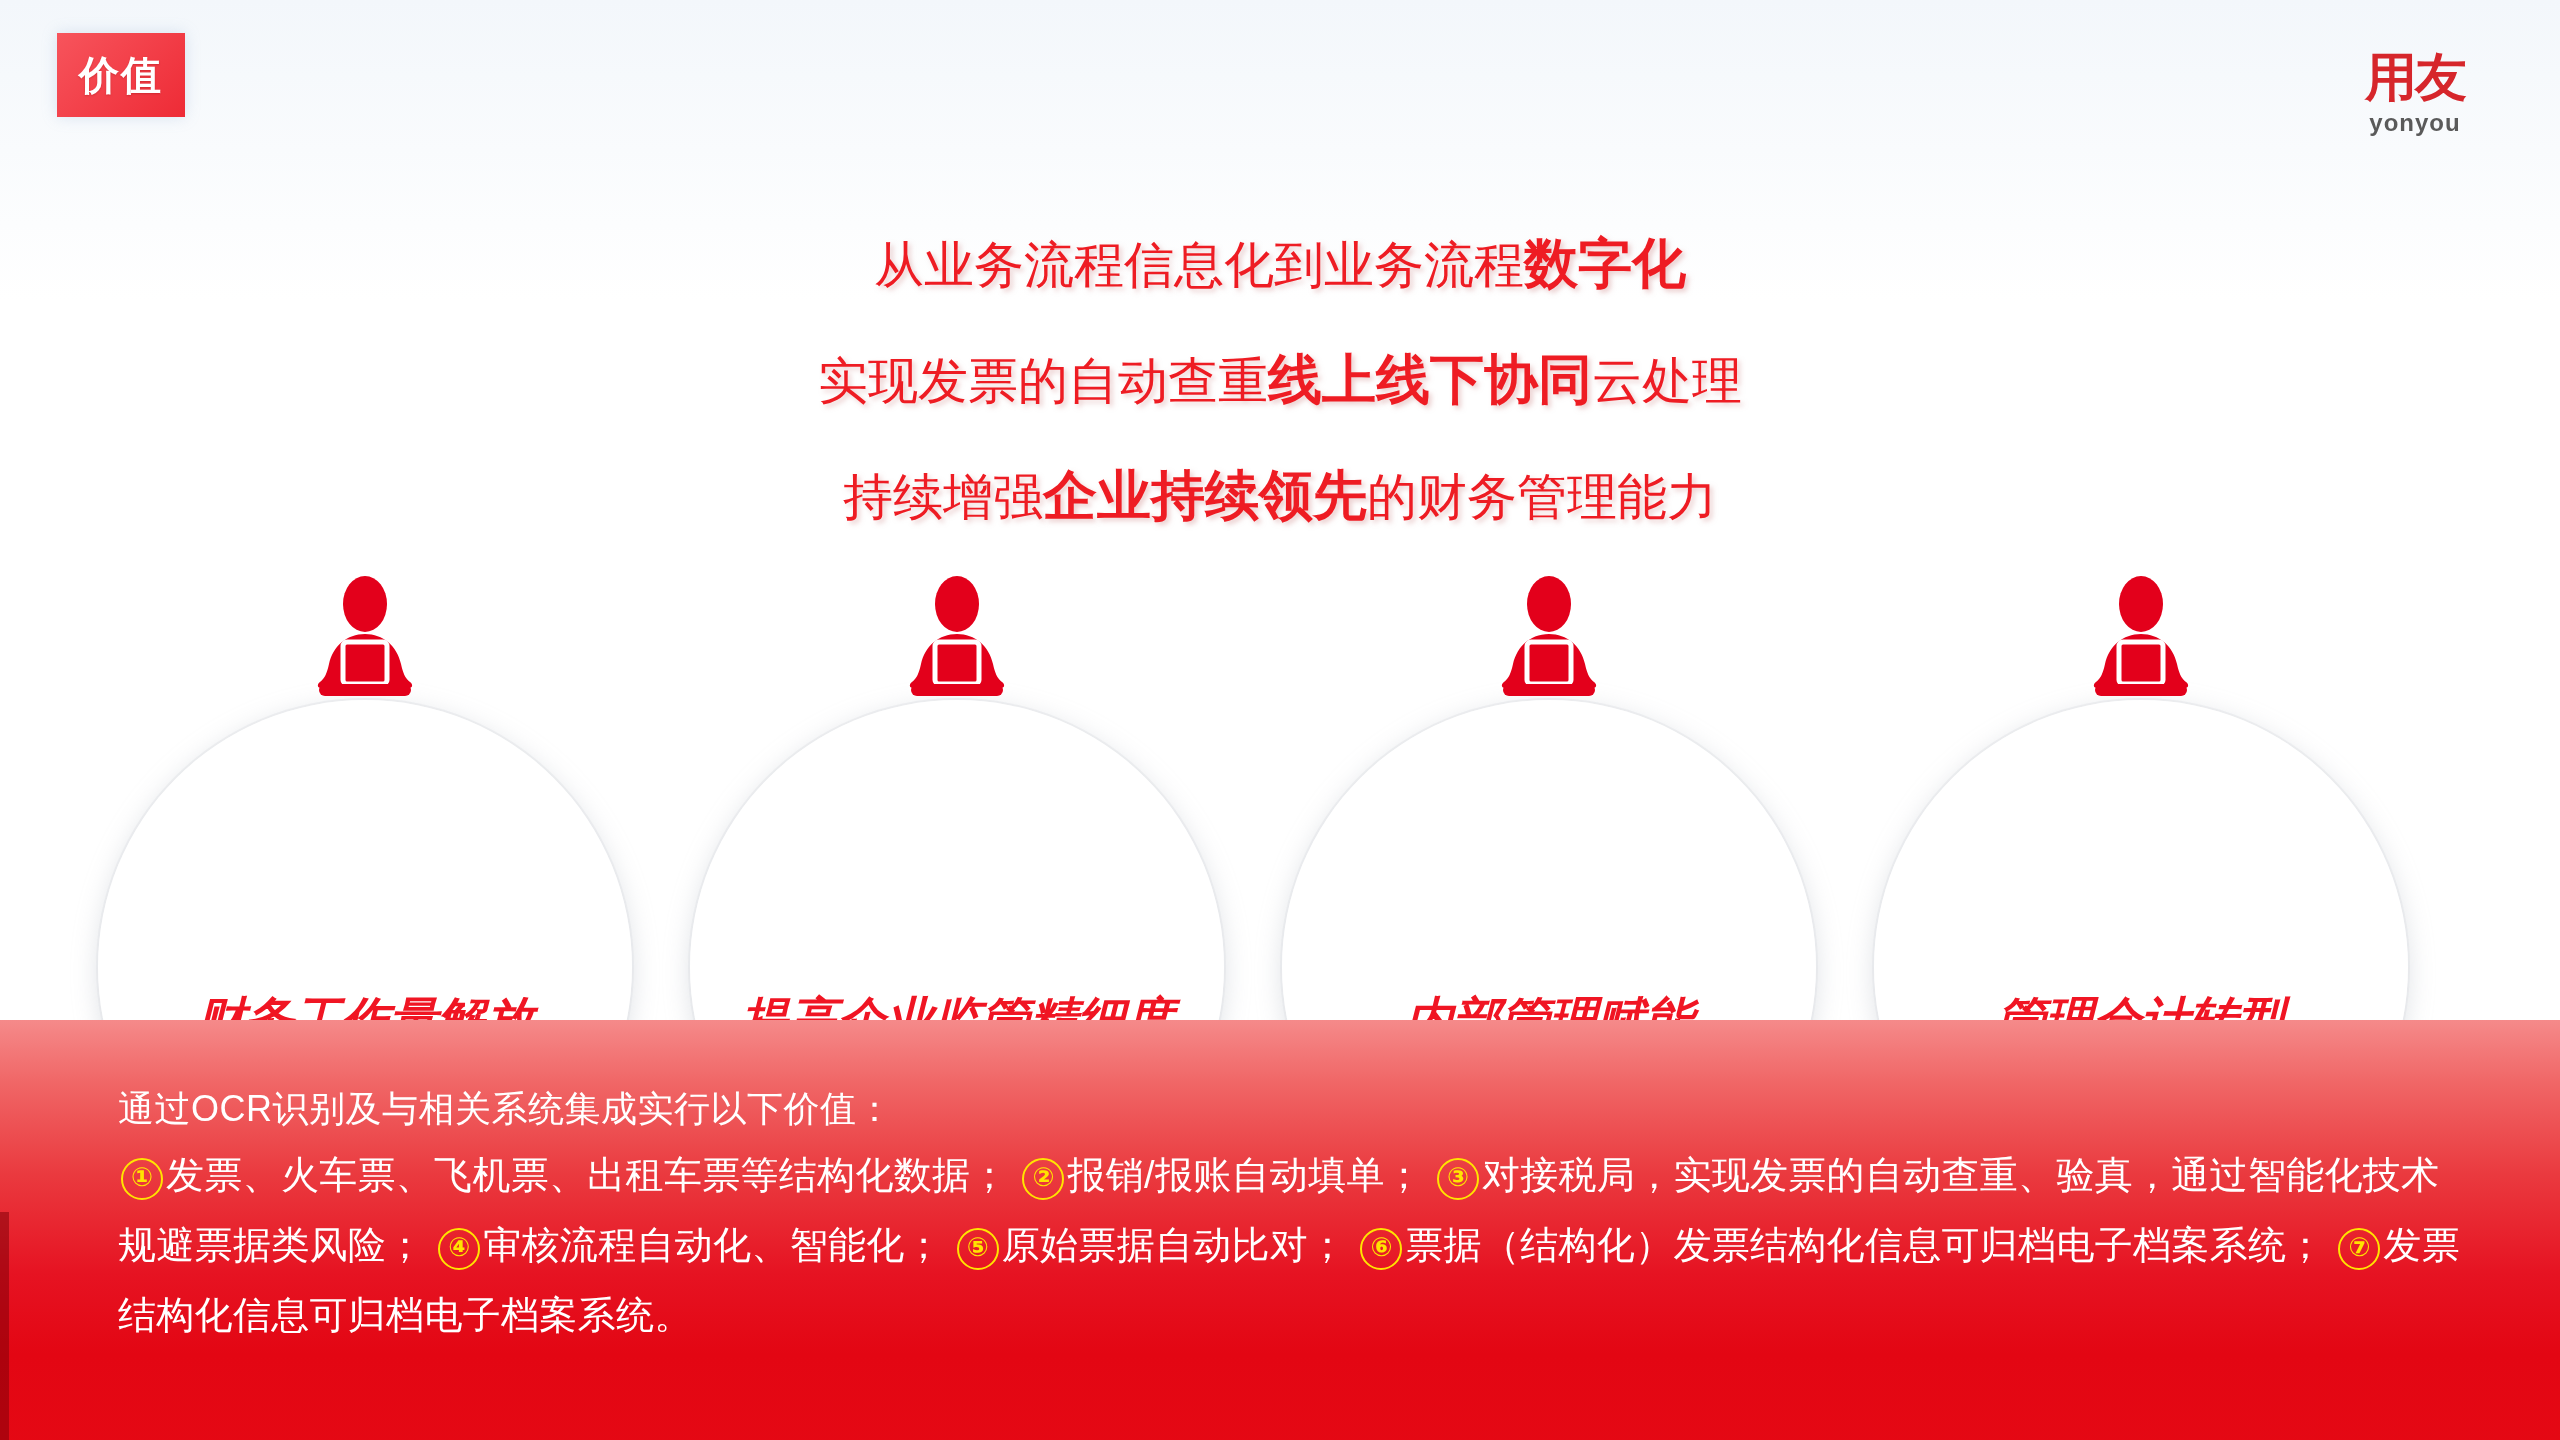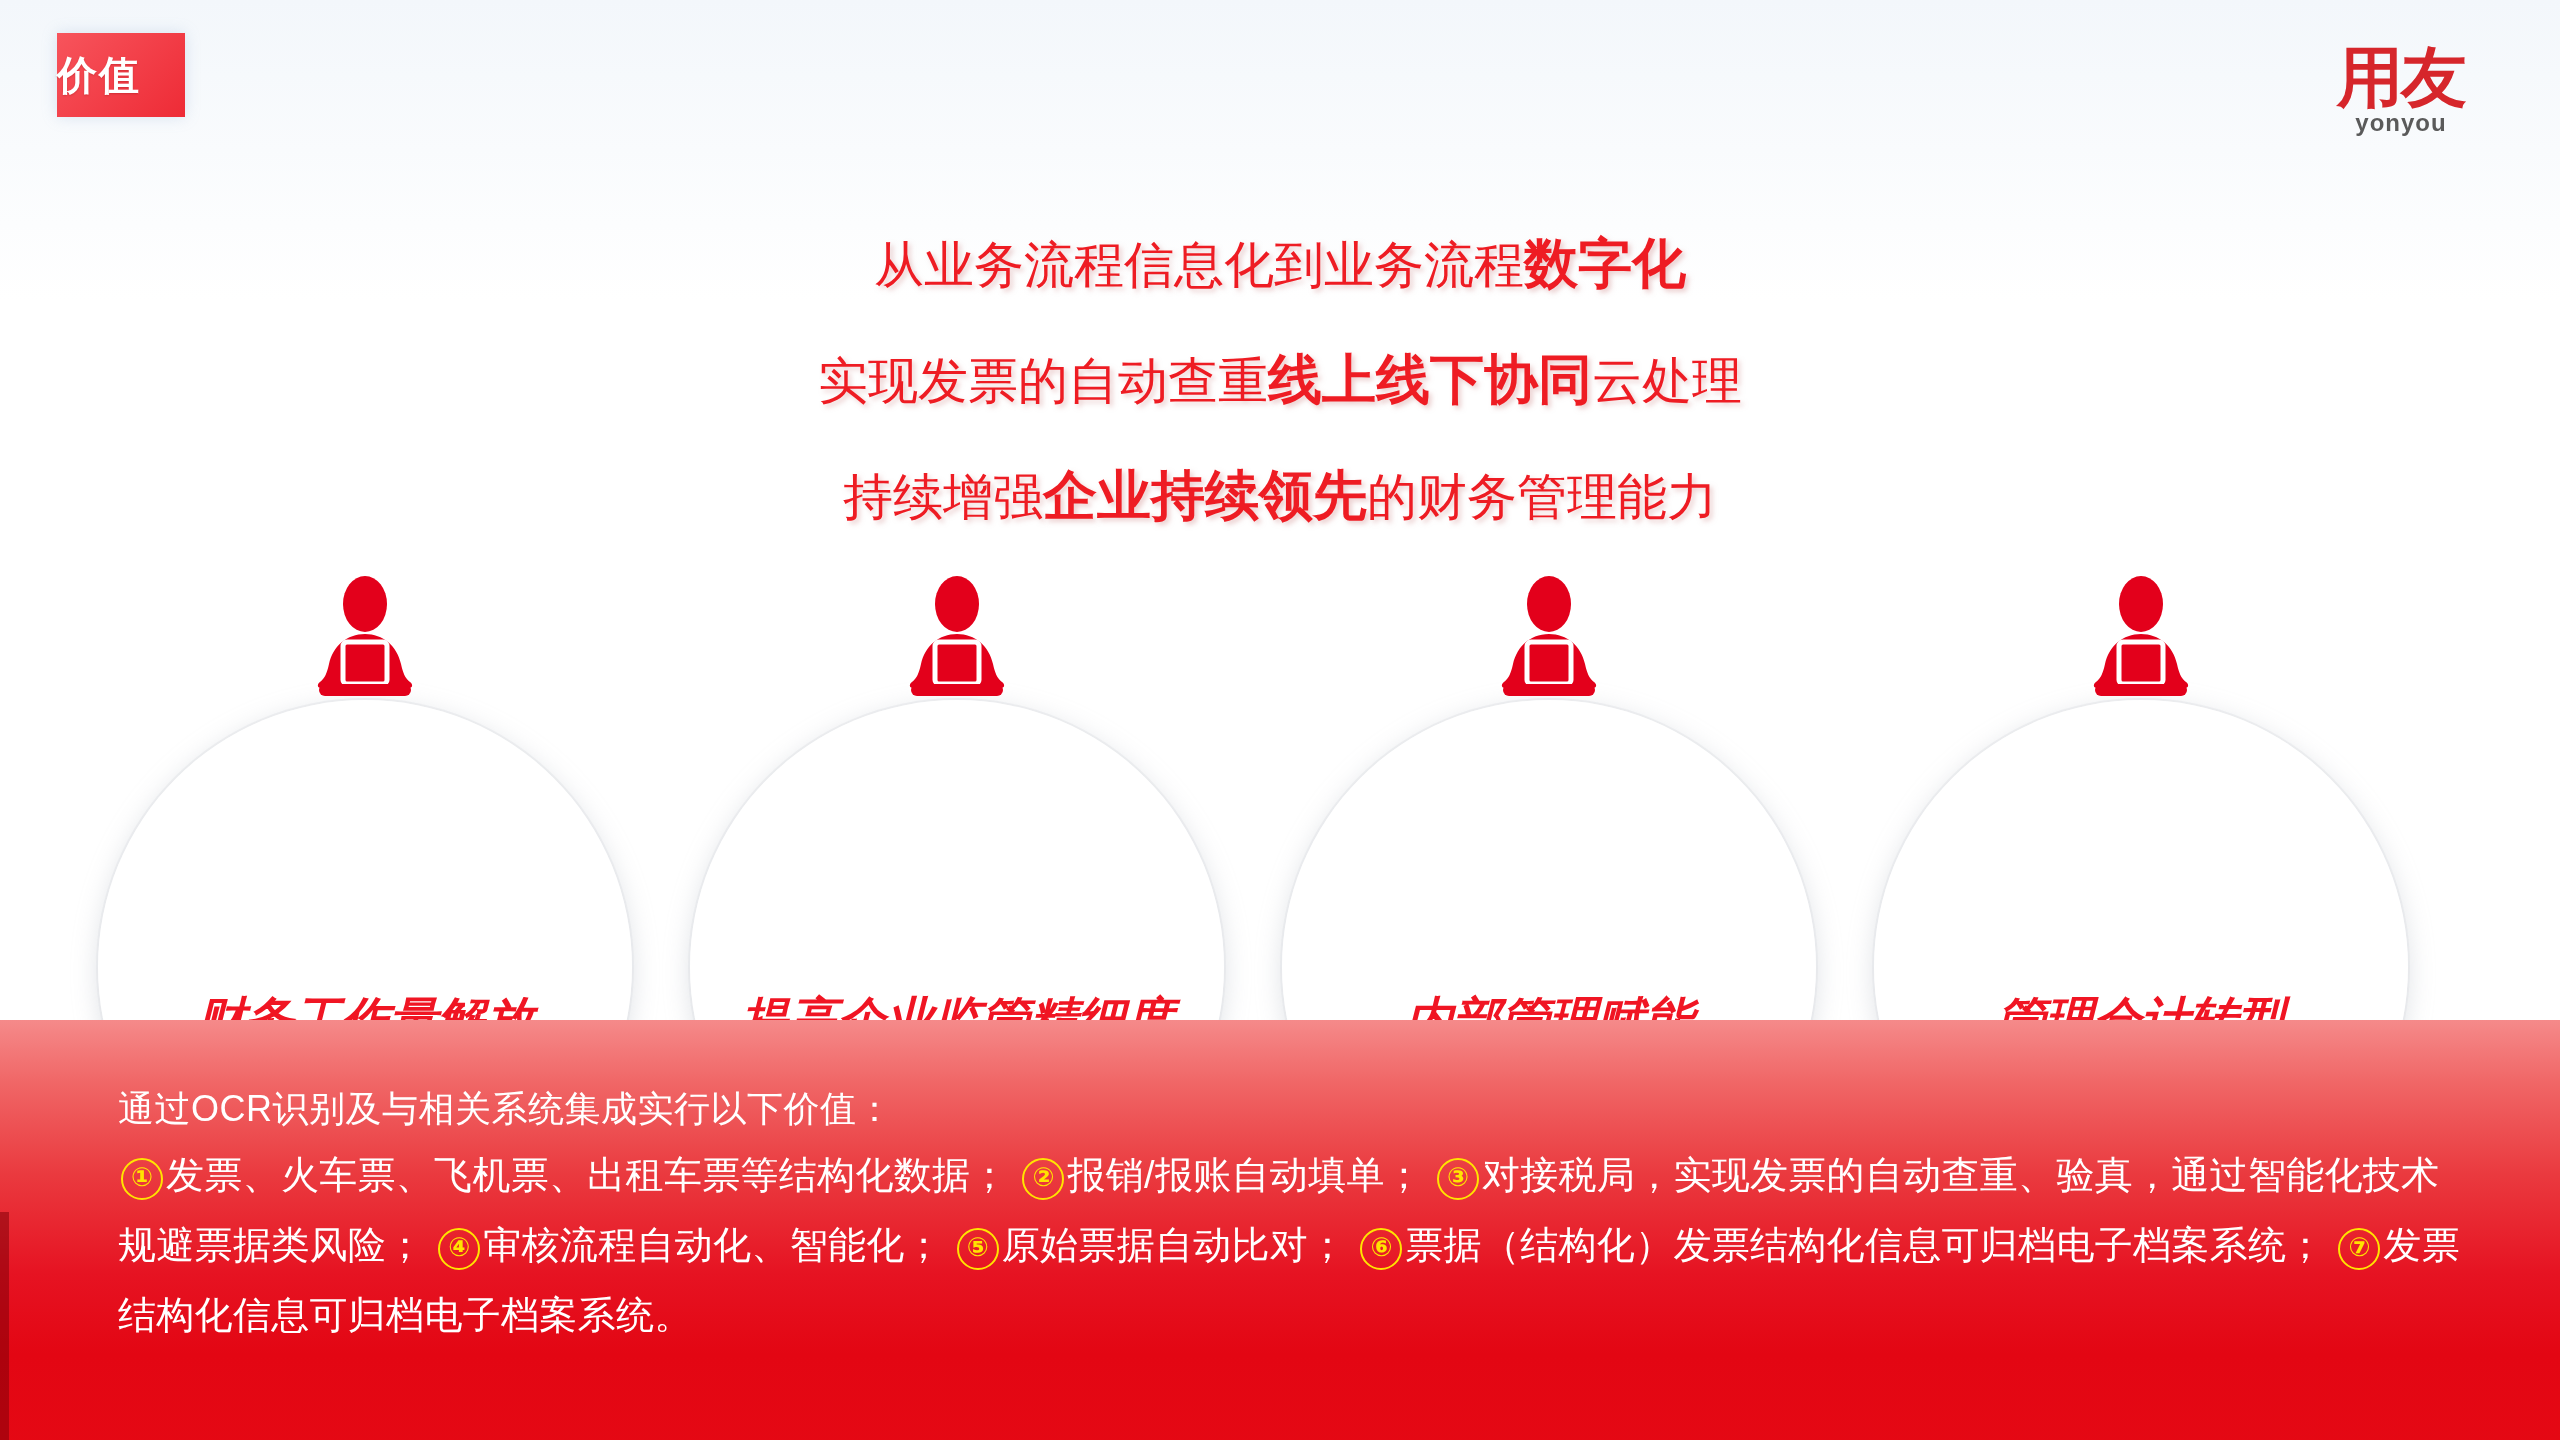--- a/index.html
+++ b/index.html
@@ -14,36 +14,36 @@
     position:absolute;left:0;top:0;width:2560px;height:300px;
     background:linear-gradient(180deg,#f3f7fb 0%,#ffffff 100%);
     pointer-events:none;
   }
 
   
   .header{position:absolute;left:0;top:0;width:2560px;height:180px;}
   .badge{
     position:absolute;left:57px;top:33px;width:128px;height:84px;
     background:linear-gradient(135deg,#f7545c 0%,#ee2b36 100%);
-    display:flex;align-items:center;justify-content:flex-start;
+    display:flex;align-items:center;justify-content:center;
     box-shadow:0 0 14px rgba(140,170,210,.28);
   }
   .badge-text{
     color:#ffffff;font-size:40px;font-weight:700;letter-spacing:2px;
     line-height:1;text-shadow:0 1px 2px rgba(120,0,0,.25);
   }
   .title{
     position:absolute;left:222px;top:36px;
     font-size:62px;font-weight:700;color:#ee1c23;
     letter-spacing:1px;line-height:82px;white-space:nowrap;
     text-shadow:3px 3px 5px rgba(210,150,150,.45);
   }
   .logo{position:absolute;right:95px;top:44px;text-align:center;}
   .logo-cn{
-    font-size:66px;font-weight:700;color:#d6262b;
+    font-size:52px;font-weight:700;color:#d6262b;
     line-height:66px;letter-spacing:-2px;
   }
   .logo-en{
     font-size:24px;font-weight:700;color:#5a5a5a;
     letter-spacing:1px;line-height:26px;margin-top:0;
   }
 
   
   .subs{position:absolute;left:0;top:206px;width:2560px;text-align:center;}
   .sub-line{

